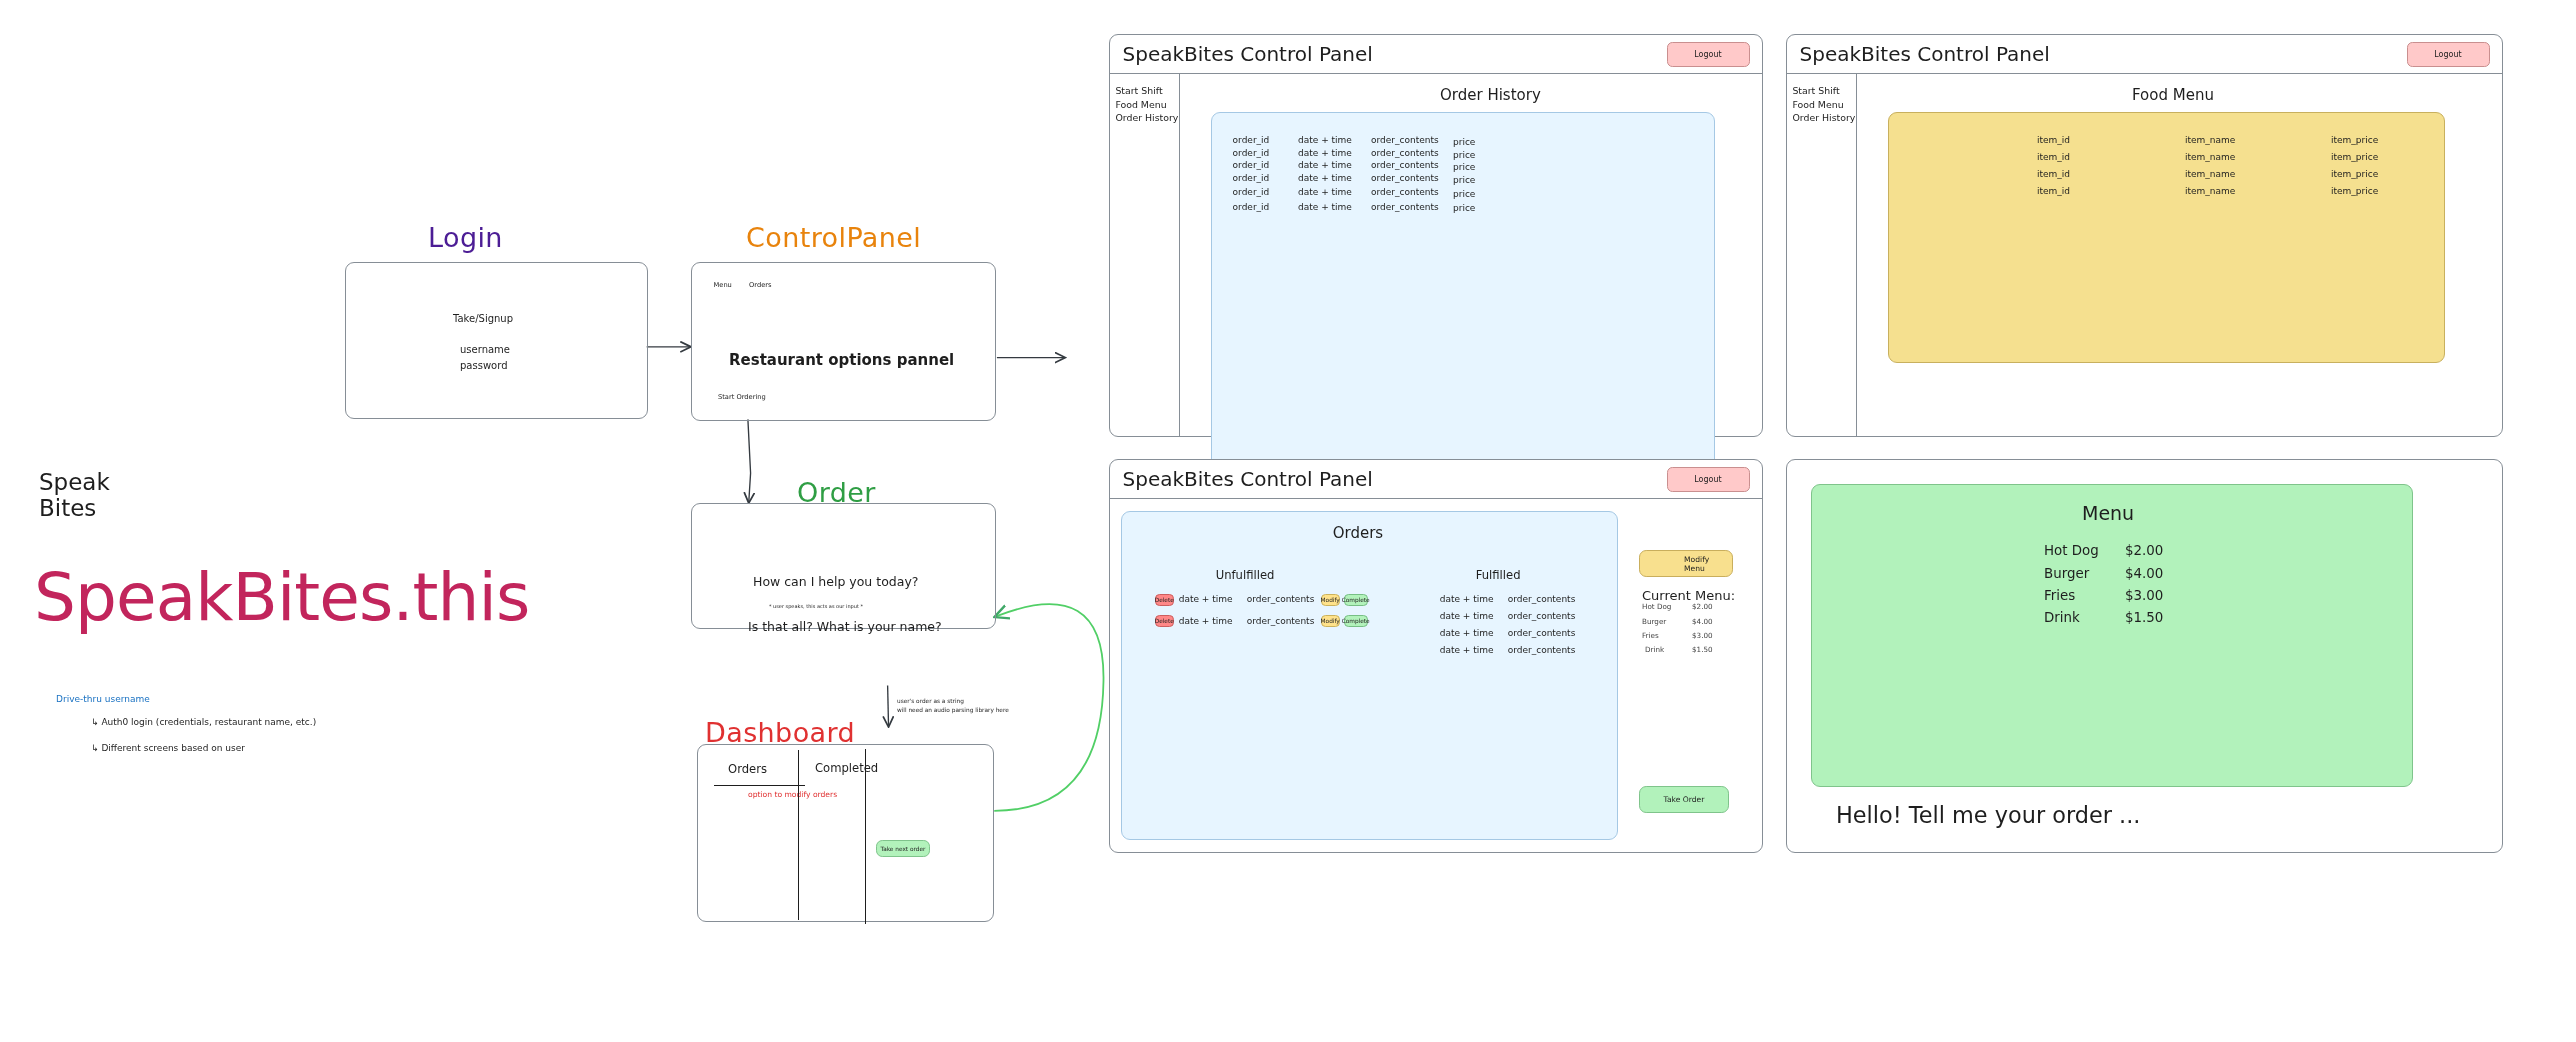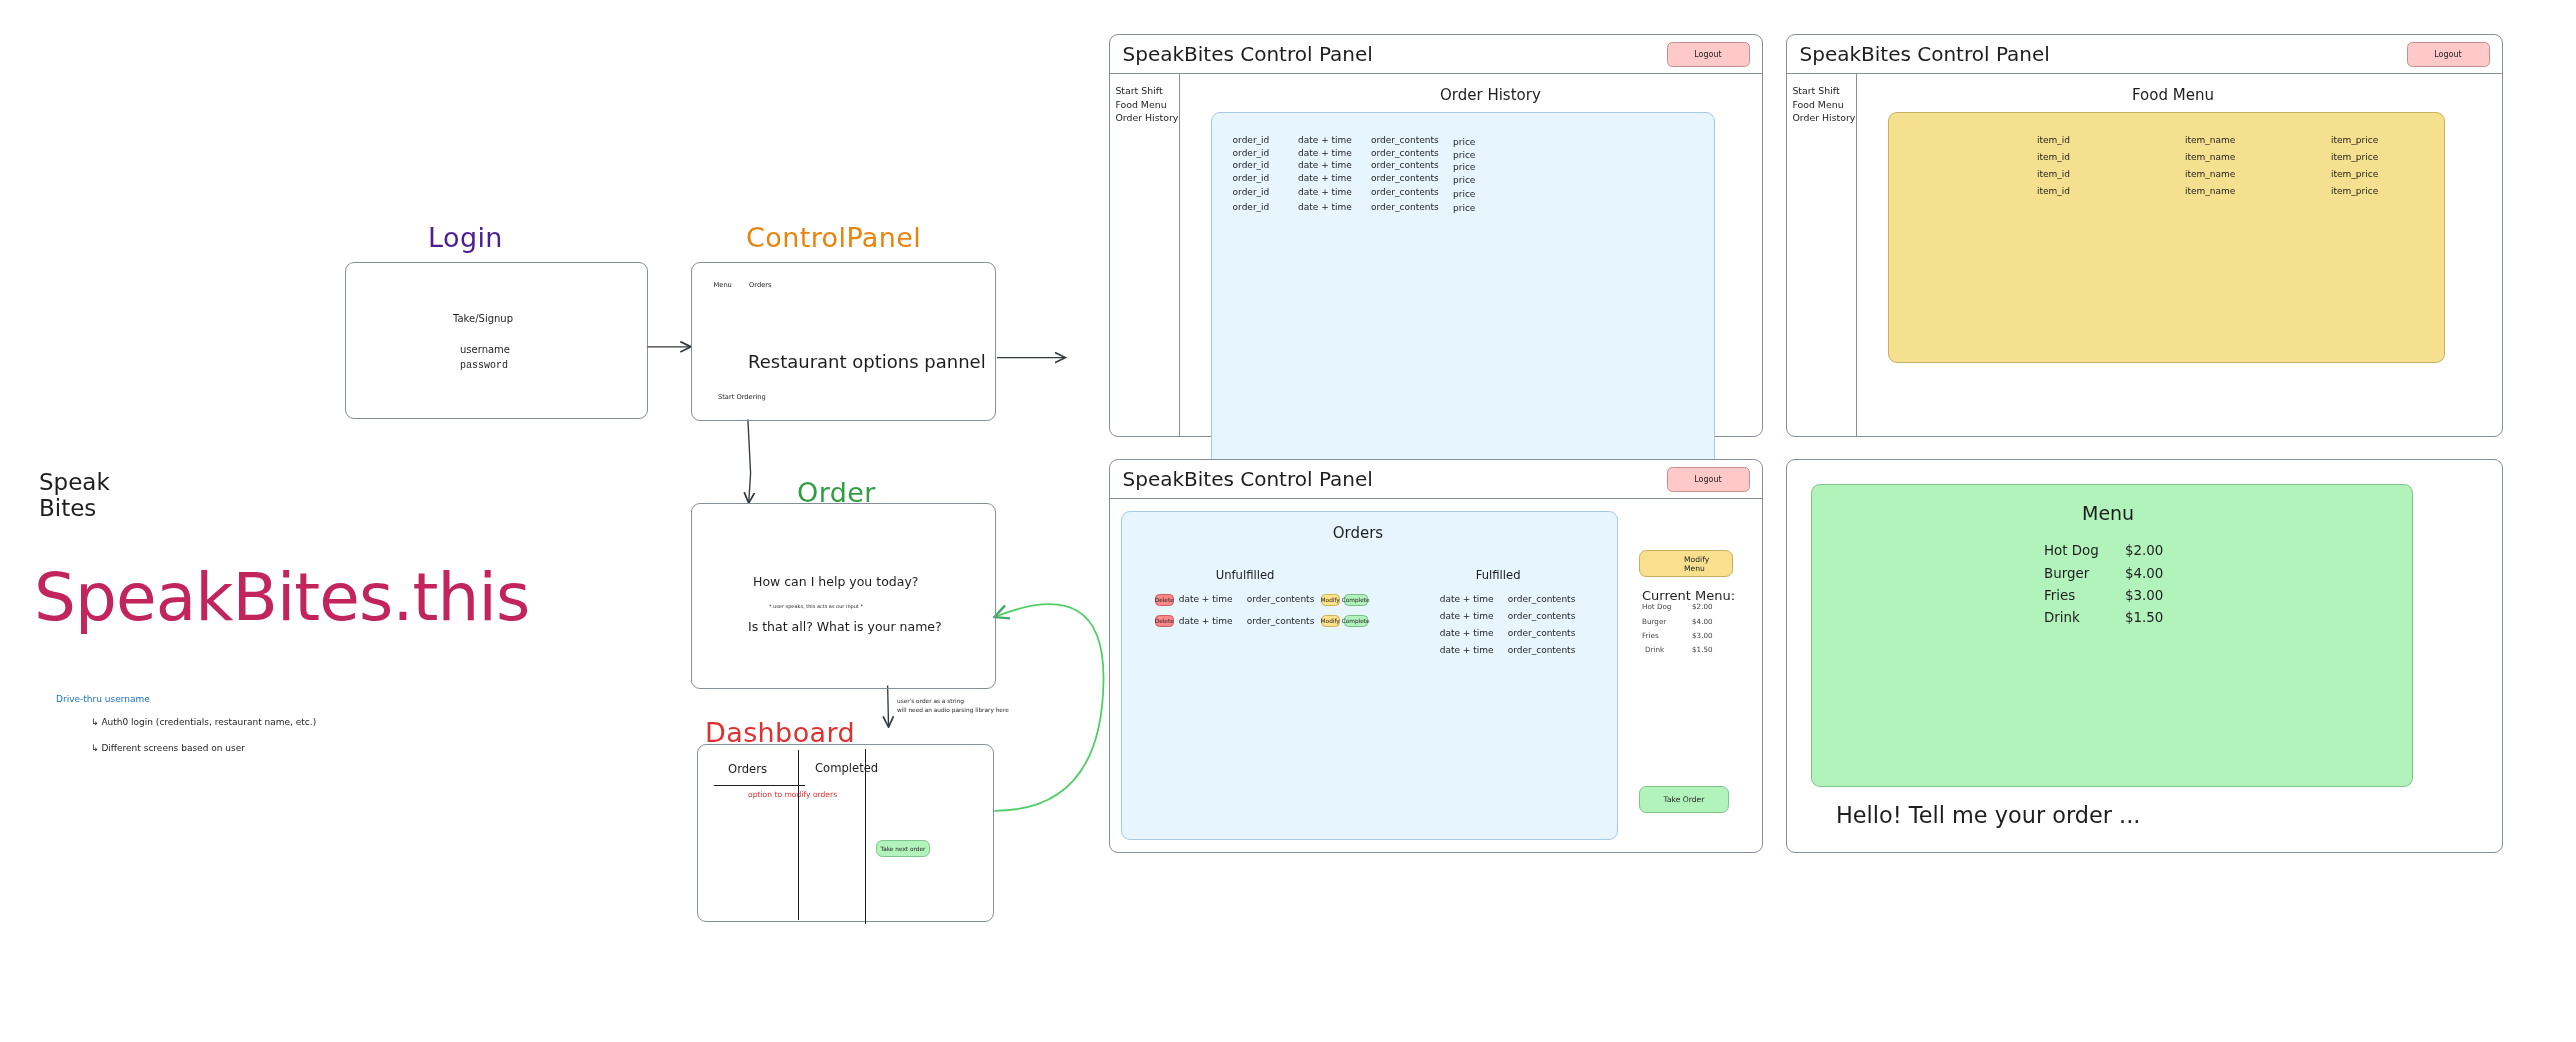--- a/index.html
+++ b/index.html
@@ -206,33 +206,33 @@
 
   <path d="M991,765 L992,810" stroke="#343a40" stroke-width="1.5" fill="none" marker-end="url(#ah)"></path>
 
   <path d="M1110,905 Q1230,905 1232,760 Q1234,640 1112,688" stroke="#51cf66" stroke-width="2" fill="none" marker-end="url(#ahg)"></path>
 </svg>
 
 <div class="flow-title t-login" style="left:428px; top:222px;">Login</div>
 <div class="sketch-box" style="left:345px; top:262px; width:303px; height:157px;">
   <div class="label note-sm" style="left:107px; top:50px;">Take/Signup</div>
   <div class="label note-sm" style="left:114px; top:81px;">username</div>
-  <div class="label note-sm" style="left:114px; top:97px;font-family:Liberation Mono, monospace;">password</div>
+  <div class="label note-sm" style="left:114px; top:97px;">password</div>
 </div>
 
 <div class="flow-title t-control" style="left:746px; top:222px;">ControlPanel</div>
 <div class="sketch-box" style="left:691px; top:262px; width:305px; height:159px;">
   <div class="label note-xs" style="left:21.5px; top:18px;">Menu</div>
   <div class="label note-xs" style="left:57px; top:18px;">Orders</div>
-  <div class="label" style="left:56px; top:88px; font-size:18px; white-space:nowrap;">Restaurant options pannel</div>
+  <div class="label" style="left:37px; top:88px; font-size:15px; white-space:nowrap;font-weight:bold;">Restaurant options pannel</div>
   <div class="label note-xs" style="left:26px; top:130px;">Start Ordering</div>
 </div>
 
 <div class="flow-title t-order" style="left:797px; top:477px;">Order</div>
-<div class="sketch-box" style="left:691px; top:503px; width:305px; height:186px;">
+<div class="sketch-box" style="left:691px; top:503px; width:305px; height:126px;">
   <div class="label" style="left:61px; top:70px; font-size:12.5px;">How can I help you today?</div>
   <div class="label" style="left:77px; top:99px; font-size:5px;">* user speaks, this acts as our input *</div>
   <div class="label" style="left:56px; top:115px; font-size:12.5px;">Is that all? What is your name?</div>
 </div>
 <div class="label note-xs" style="position:absolute; left:897px; top:698px; font-size:5.8px;">user's order as a string</div>
 <div class="label note-xs" style="position:absolute; left:897px; top:707px; font-size:5.8px;">will need an audio parsing library here</div>
 
 <div class="flow-title t-dash" style="left:705px; top:717px;">Dashboard</div>
 <div class="sketch-box" style="left:697px; top:744px; width:297px; height:178px;">
   <div class="label note-sm" style="left:30px; top:17px; font-size:11.6px;">Orders</div>

